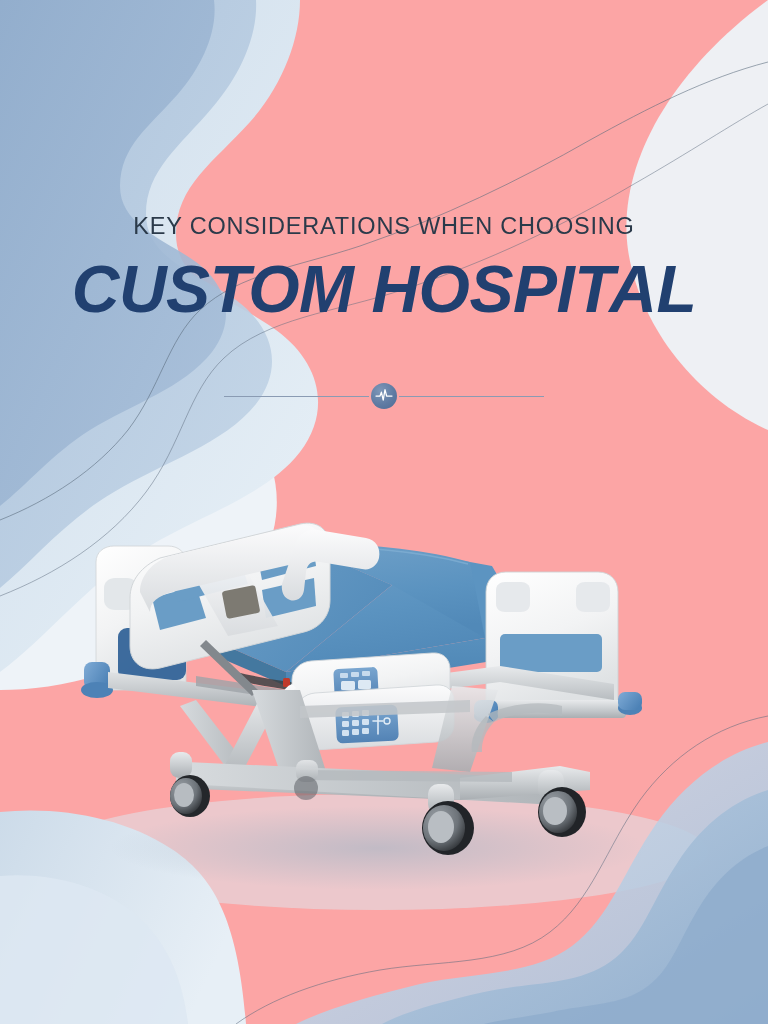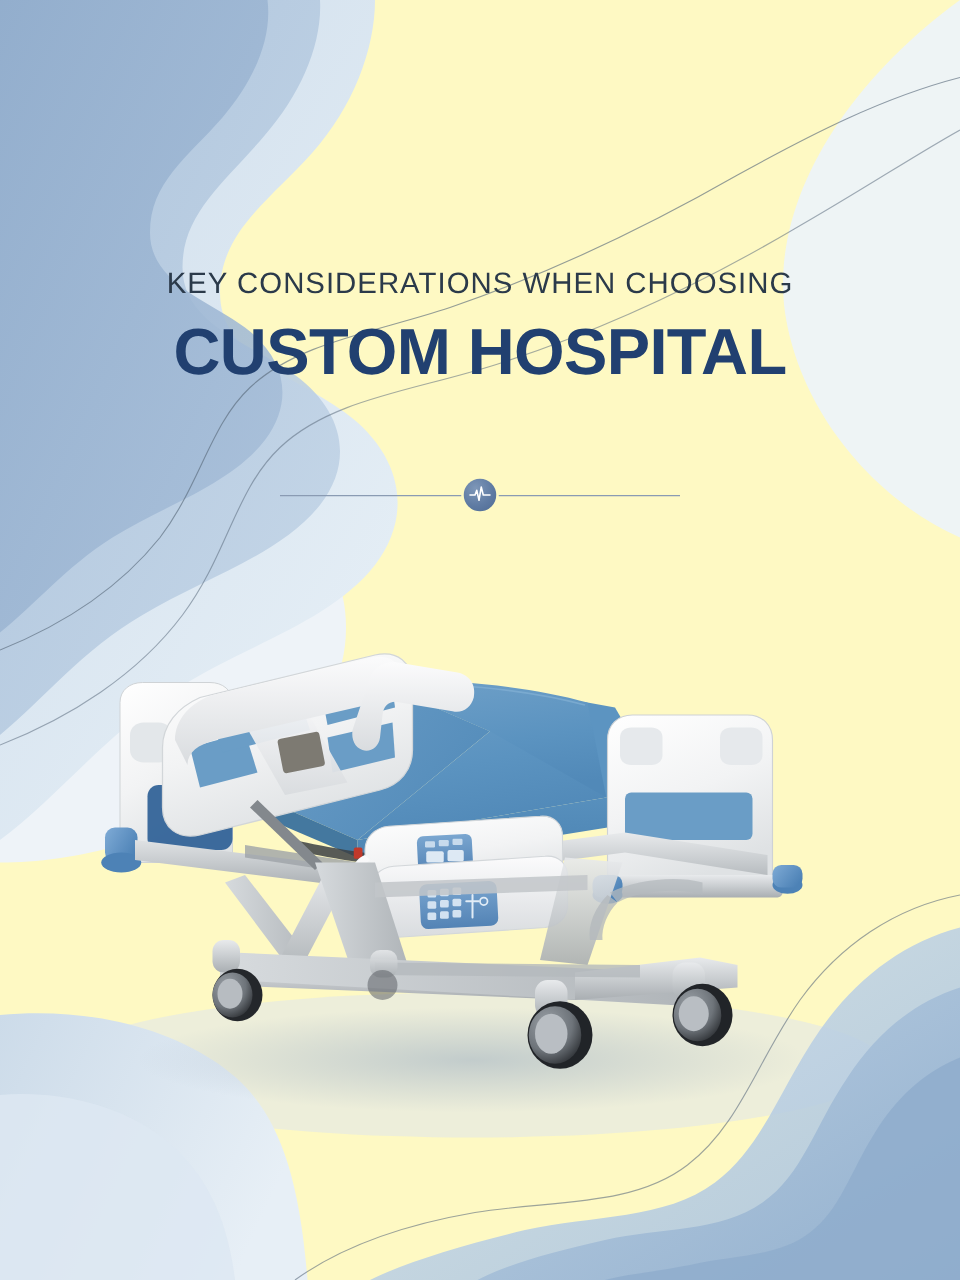--- a/index.html
+++ b/index.html
@@ -3,39 +3,40 @@
 <meta charset="utf-8">
 <style>
   html,body{margin:0;padding:0;}
   body{
     width:768px;height:1024px;overflow:hidden;
     font-family:"Liberation Sans","DejaVu Sans",sans-serif;
     background:#ffffff;
   }
   #poster{
     position:relative;width:768px;height:1024px;overflow:hidden;
-    background:#fef9c3;
+    background:#fca5a5;
   }
   #bgsvg,#bedsvg{position:absolute;left:0;top:0;width:768px;height:1024px;}
   #bedsvg{pointer-events:none;}
 
   
   .textblock{
     position:absolute;left:0;top:214px;width:768px;
     text-align:center;z-index:5;
   }
   .eyebrow{
     font-size:23.5px;font-weight:400;letter-spacing:0.8px;
     color:#2b3a4a;line-height:1.1;white-space:nowrap;
   }
   .headline{
     margin-top:18px;
-    font-size:52px;font-weight:700;letter-spacing:-0.5px;
+    font-size:66px;font-weight:700;letter-spacing:-0.5px;
     color:#214070;line-height:0.96;
     text-transform:uppercase;
+    font-style:italic;
   }
   .headline .l2{display:block;}
 
   .divider{
     position:absolute;left:0;top:382px;width:768px;height:28px;
     display:flex;align-items:center;justify-content:center;z-index:5;
   }
   .divider .rule{
     height:1px;width:145px;background:#8a9bb3;
   }

